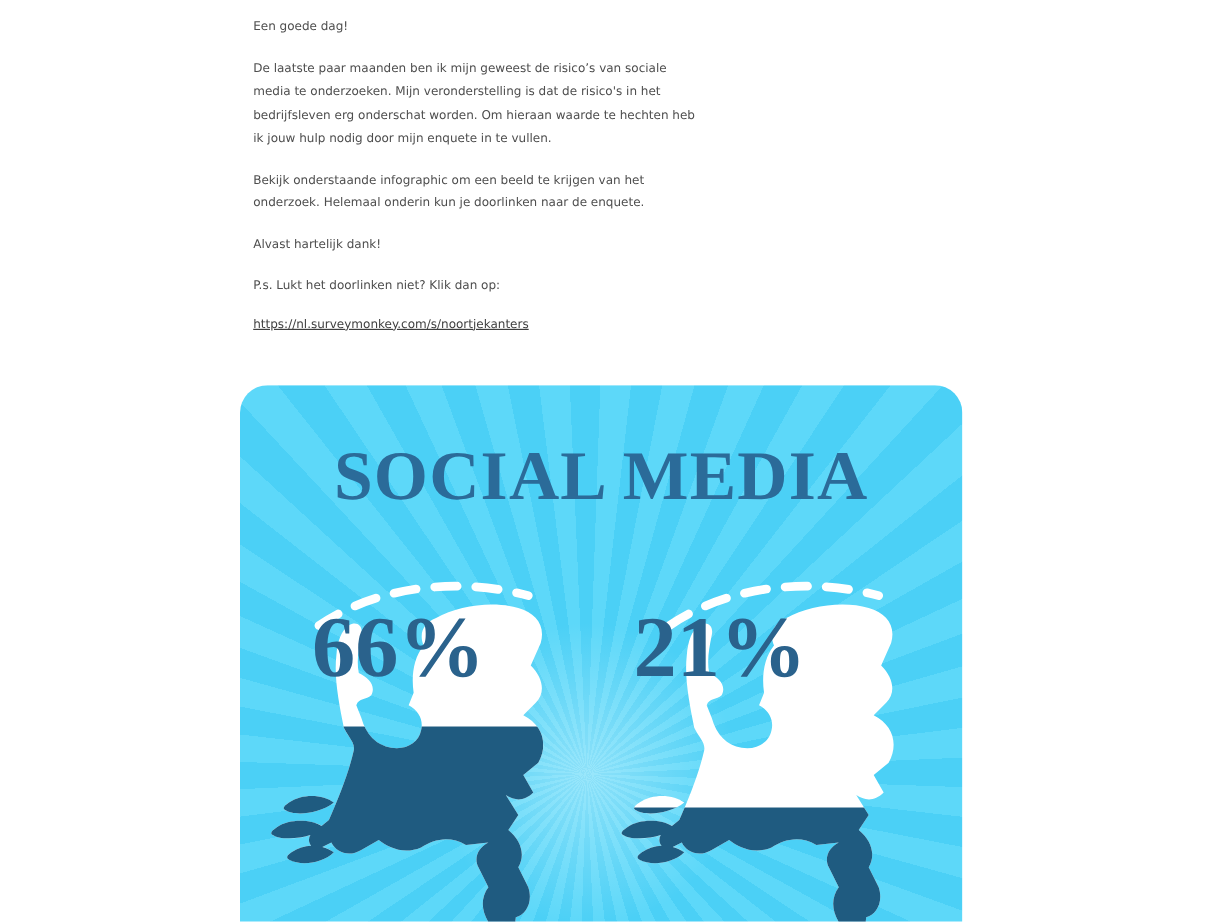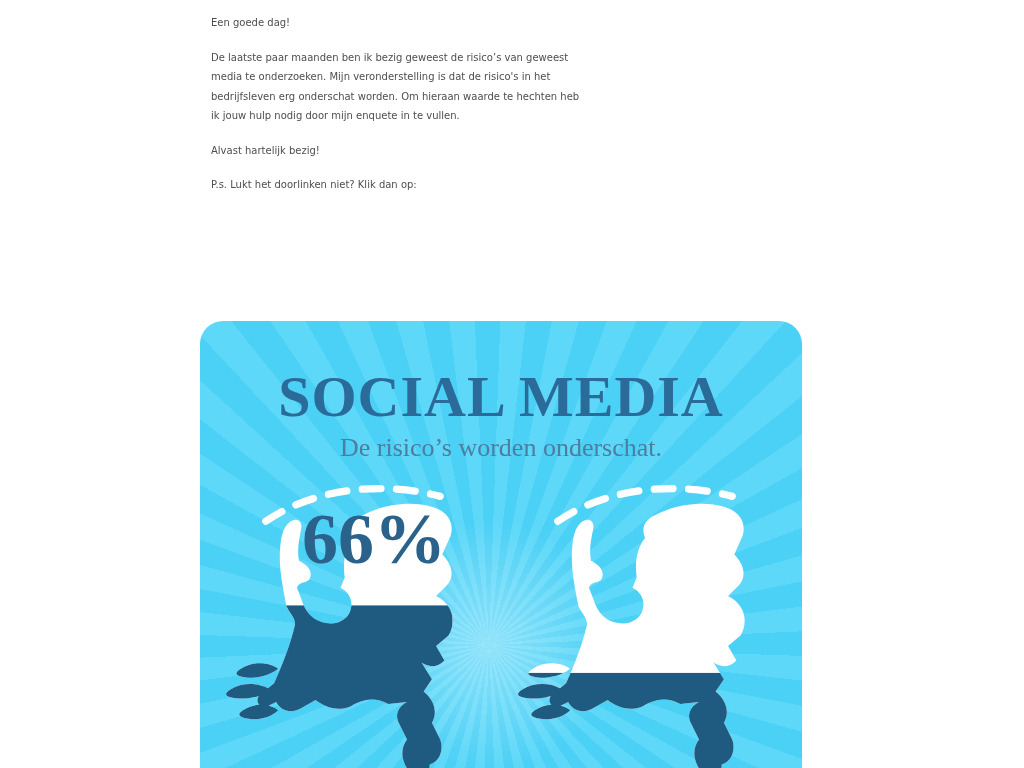--- a/index.html
+++ b/index.html
@@ -41,41 +41,43 @@
     font-family:"Liberation Serif", serif;
     font-size:26px; color:#4e7da0;
   }
   .map-svg { position:absolute; width:270px; height:374px; }
   .map-left  { left:18px;  top:140px; }
   .map-right { left:310px; top:140px; }
   .pct {
     position:absolute; font-family:"Liberation Serif", serif; font-weight:bold;
     font-size:72px; line-height:1; color:#2a628c;
   }
-  .pct-left  { left:60px;  top:182px;margin-left:42px; }
+  .pct-left  { left:60px;  top:182px; }
   .pct-right { left:328px; top:182px; }
 </style>
 </head>
 <body>
 
 <div class="email-body">
   <p>Een goede dag!</p>
-  <p>De laatste paar maanden ben ik bezig geweest de risico’s van geweest
+  <p>De laatste paar maanden ben ik mijn geweest de risico’s van sociale
 media te onderzoeken. Mijn veronderstelling is dat de risico's in het
 bedrijfsleven erg onderschat worden. Om hieraan waarde te hechten heb
 ik jouw hulp nodig door mijn enquete in te vullen.</p>
-  <p>Alvast hartelijk bezig!</p>
+  <p>Bekijk onderstaande infographic om een beeld te krijgen van het
+onderzoek. Helemaal onderin kun je doorlinken naar de enquete.</p>
+  <p>Alvast hartelijk dank!</p>
   <p class="ps">P.s. Lukt het doorlinken niet? Klik dan op:</p>
+  <a class="survey-link" href="#">https://nl.surveymonkey.com/s/noortjekanters</a>
 </div>
 
 <div class="infographic">
   <div class="rays"></div>
 
   <div class="info-title">SOCIAL MEDIA</div>
-  <div class="info-subtitle">De risico’s worden onderschat.</div>
 
   <svg class="map-svg map-left" viewBox="0 -20 260 360">
     <path fill="#ffffff" d="M 66,120 C 62,100 58,80 60,62 C 61,50 64,42 70,38 C 76,34 82,38 80,46 C 78,56 76,66 78,76 C 86,80 92,86 88,94 C 84,98 78,96 76,102 L 80,112 C 84,126 92,134 104,136 C 116,138 126,132 128,122 C 130,114 126,106 118,102 L 122,92 C 120,78 122,64 130,54 C 126,44 130,36 140,32 C 158,22 186,18 206,24 C 220,28 228,38 224,52 L 216,70 C 226,80 228,92 220,100 L 210,110 C 226,118 230,134 222,148 L 210,158 L 218,172 C 210,180 202,178 196,174 L 206,190 L 198,202 C 208,210 212,222 206,232 L 214,248 C 218,260 212,270 204,272 L 202,290 C 200,300 190,302 184,296 L 182,276 C 176,266 176,256 182,248 L 174,232 C 170,224 174,216 182,212 L 164,214 C 150,206 138,210 128,216 C 114,222 102,216 94,210 L 80,218 C 70,224 60,220 56,212 L 44,218 C 36,214 36,206 44,202 L 54,194 C 62,176 70,156 74,138 C 75,132 70,128 66,120 Z"></path>
     <path fill="#ffffff" d="M 22,180 C 34,172 50,174 58,180 C 48,188 32,190 24,188 C 16,186 16,184 22,180 Z M 12,200 C 24,192 42,194 50,200 C 42,208 24,210 14,208 C 6,206 6,204 12,200 Z M 24,220 C 36,212 50,214 58,220 C 50,228 36,230 28,228 C 20,226 18,224 24,220 Z"></path>
     <clipPath id="mclipL">
       <path d="M 66,120 C 62,100 58,80 60,62 C 61,50 64,42 70,38 C 76,34 82,38 80,46 C 78,56 76,66 78,76 C 86,80 92,86 88,94 C 84,98 78,96 76,102 L 80,112 C 84,126 92,134 104,136 C 116,138 126,132 128,122 C 130,114 126,106 118,102 L 122,92 C 120,78 122,64 130,54 C 126,44 130,36 140,32 C 158,22 186,18 206,24 C 220,28 228,38 224,52 L 216,70 C 226,80 228,92 220,100 L 210,110 C 226,118 230,134 222,148 L 210,158 L 218,172 C 210,180 202,178 196,174 L 206,190 L 198,202 C 208,210 212,222 206,232 L 214,248 C 218,260 212,270 204,272 L 202,290 C 200,300 190,302 184,296 L 182,276 C 176,266 176,256 182,248 L 174,232 C 170,224 174,216 182,212 L 164,214 C 150,206 138,210 128,216 C 114,222 102,216 94,210 L 80,218 C 70,224 60,220 56,212 L 44,218 C 36,214 36,206 44,202 L 54,194 C 62,176 70,156 74,138 C 75,132 70,128 66,120 Z"></path>
       <path d="M 22,180 C 34,172 50,174 58,180 C 48,188 32,190 24,188 C 16,186 16,184 22,180 Z M 12,200 C 24,192 42,194 50,200 C 42,208 24,210 14,208 C 6,206 6,204 12,200 Z M 24,220 C 36,212 50,214 58,220 C 50,228 36,230 28,228 C 20,226 18,224 24,220 Z"></path>
     </clipPath>
     <g clip-path="url(#mclipL)">
       <rect x="0" y="119" width="260" height="260" fill="#1f5b80"></rect>
@@ -90,13 +92,14 @@
       <path d="M 66,120 C 62,100 58,80 60,62 C 61,50 64,42 70,38 C 76,34 82,38 80,46 C 78,56 76,66 78,76 C 86,80 92,86 88,94 C 84,98 78,96 76,102 L 80,112 C 84,126 92,134 104,136 C 116,138 126,132 128,122 C 130,114 126,106 118,102 L 122,92 C 120,78 122,64 130,54 C 126,44 130,36 140,32 C 158,22 186,18 206,24 C 220,28 228,38 224,52 L 216,70 C 226,80 228,92 220,100 L 210,110 C 226,118 230,134 222,148 L 210,158 L 218,172 C 210,180 202,178 196,174 L 206,190 L 198,202 C 208,210 212,222 206,232 L 214,248 C 218,260 212,270 204,272 L 202,290 C 200,300 190,302 184,296 L 182,276 C 176,266 176,256 182,248 L 174,232 C 170,224 174,216 182,212 L 164,214 C 150,206 138,210 128,216 C 114,222 102,216 94,210 L 80,218 C 70,224 60,220 56,212 L 44,218 C 36,214 36,206 44,202 L 54,194 C 62,176 70,156 74,138 C 75,132 70,128 66,120 Z"></path>
       <path d="M 22,180 C 34,172 50,174 58,180 C 48,188 32,190 24,188 C 16,186 16,184 22,180 Z M 12,200 C 24,192 42,194 50,200 C 42,208 24,210 14,208 C 6,206 6,204 12,200 Z M 24,220 C 36,212 50,214 58,220 C 50,228 36,230 28,228 C 20,226 18,224 24,220 Z"></path>
     </clipPath>
     <g clip-path="url(#mclipR)">
       <rect x="0" y="184" width="260" height="260" fill="#1f5b80"></rect>
     </g>
     <path fill="none" stroke="#ffffff" stroke-width="7" stroke-dasharray="18 15" stroke-linecap="round" d="M 46,38 C 96,4 162,0 214,14"></path>
   </svg>
 
   <div class="pct pct-left">66%</div>
+  <div class="pct pct-right">21%</div>
 </div>
 
 </body></html>

